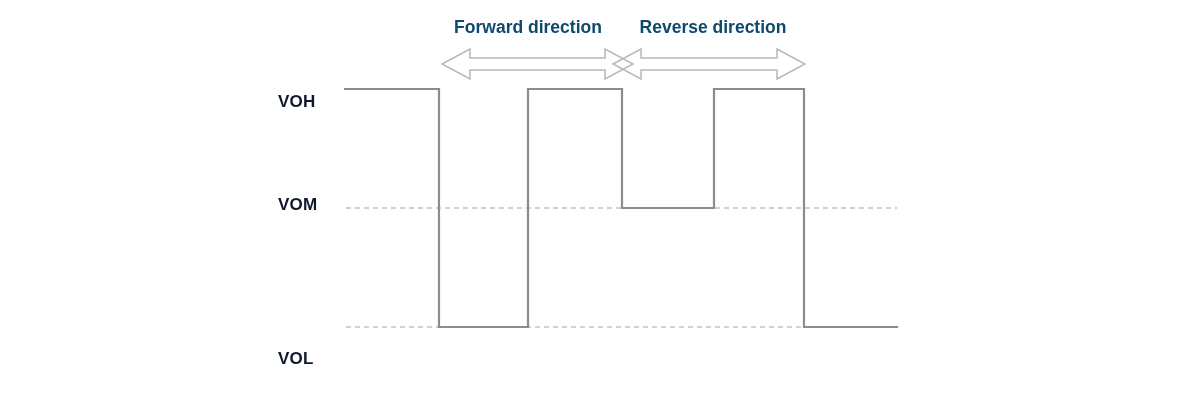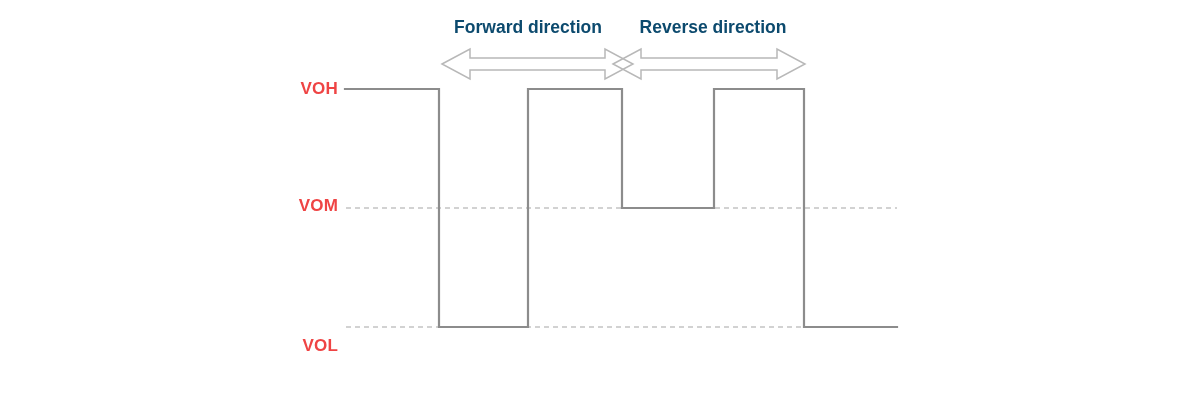--- a/index.html
+++ b/index.html
@@ -16,29 +16,30 @@
     font-family: "Liberation Sans", sans-serif;
   }
   .stage svg {
     position: absolute;
     left: 0;
     top: 0;
   }
   .level-label {
     position: absolute;
     width: 60px;
-    text-align: right;
+    text-align: left;
     font-size: 17px;
     font-weight: 700;
-    color: #ef4444;
+    color: #0f172a;
     line-height: 18px;
     letter-spacing: 0.2px;
+    margin-top: 13px;
   }
   #lbl-voh { left: 278px; top: 80px; }
-  #lbl-vom { left: 278px; top: 197px; }
+  #lbl-vom { left: 278px; top: 183px; }
   #lbl-vol { left: 278px; top: 337px; }
   .dir-label {
     position: absolute;
     width: 240px;
     top: 17px;
     text-align: center;
     font-size: 17.5px;
     font-weight: 700;
     color: #0c4a6e;
     line-height: 20px;

